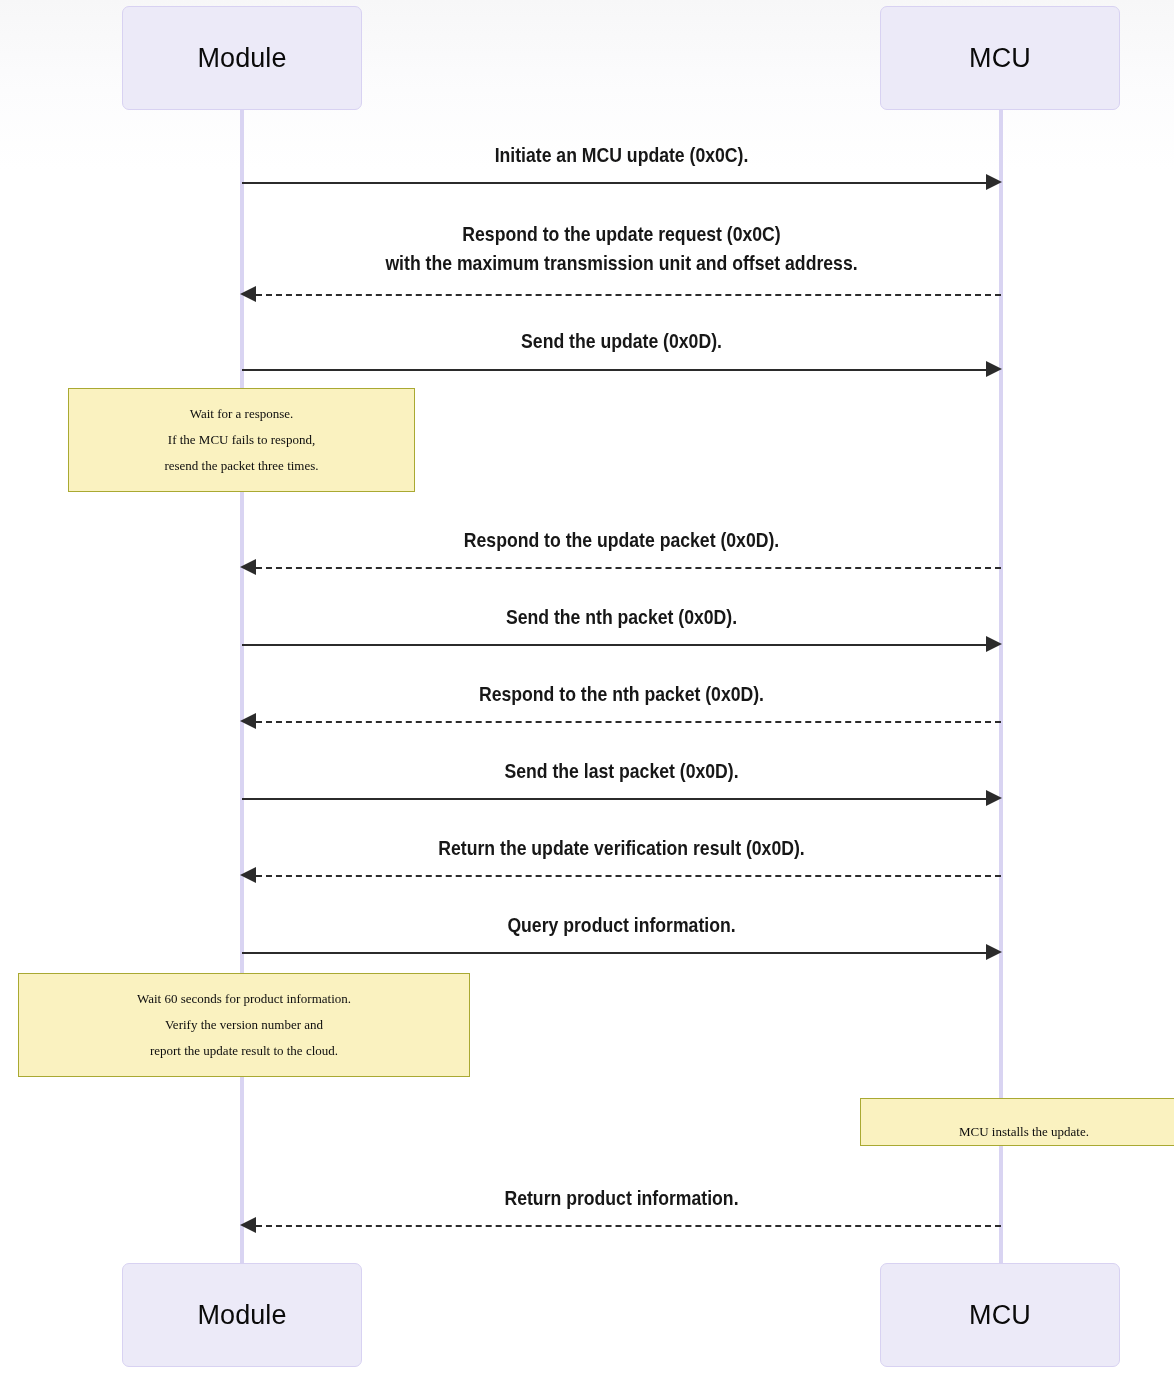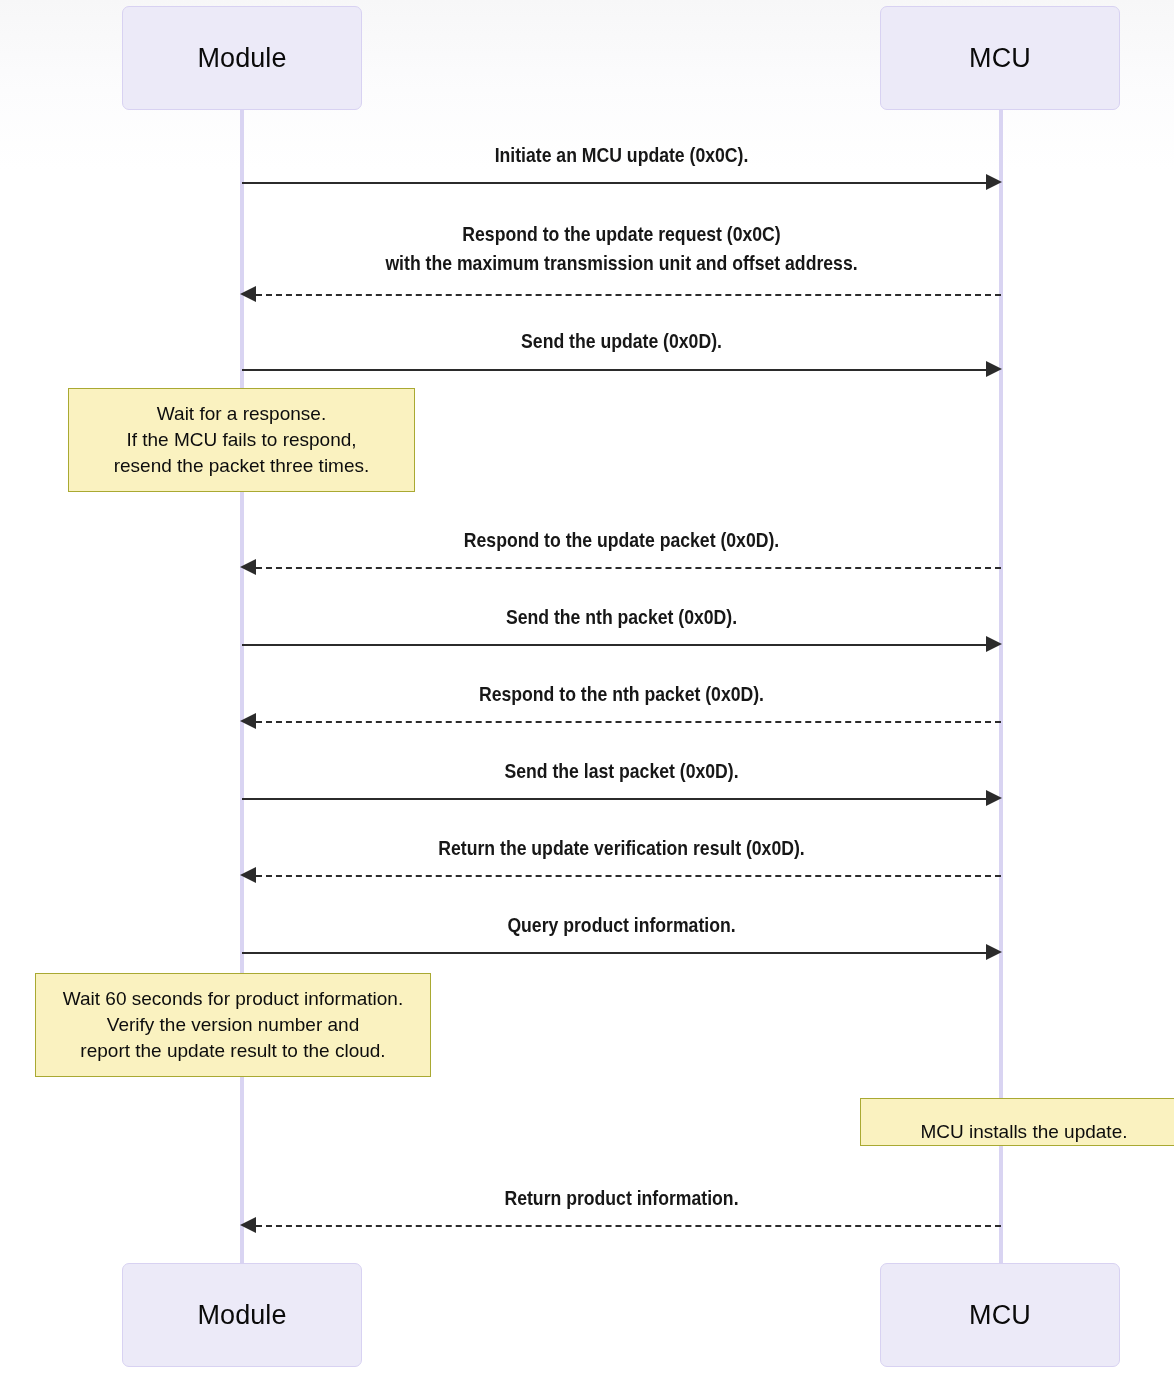--- a/index.html
+++ b/index.html
@@ -92,22 +92,22 @@
   .note {
     position: absolute;
     background: #faf2c0;
     border: 1.8px solid #a9a932;
     display: flex;
     align-items: center;
     justify-content: center;
     z-index: 5;
   }
   .note-text {
-    font-family: Liberation Sans, sans-serif;
-    font-size: 19px;
+    font-family: Liberation Serif, serif;
+    font-size: 13px;
     font-weight: 400;
     color: #0d0d0d;
     line-height: 26px;
     text-align: center;
     white-space: pre-line;
     padding: 0 12px;
   }
 </style>
 </head>
 <body>
@@ -161,21 +161,21 @@
   <div class="arrow-head right" style="left:986px; top:790px;"></div>
 
   <div class="msg-label" style="left:242px; top:833px; width:759px;">Return the update verification result (0x0D).</div>
   <div class="msg-line dashed" style="left:256px; top:875px; width:745px;"></div>
   <div class="arrow-head left" style="left:240px; top:867px;"></div>
 
   <div class="msg-label" style="left:242px; top:910px; width:759px;">Query product information.</div>
   <div class="msg-line" style="left:242px; top:952px; width:745px;"></div>
   <div class="arrow-head right" style="left:986px; top:944px;"></div>
 
-  <div class="note" style="left:35px; top:973px; width:396px; height:104px;">
+  <div class="note" style="left:18px; top:973px; width:452px; height:104px;">
     <span class="note-text">Wait 60 seconds for product information.
 Verify the version number and
 report the update result to the cloud.</span>
   </div>
 
   <div class="note" style="left:860px; top:1098px; width:328px; height:48px;align-items:flex-end;">
     <span class="note-text">MCU installs the update.</span>
   </div>
 
   <div class="msg-label" style="left:242px; top:1183px; width:759px;">Return product information.</div>

